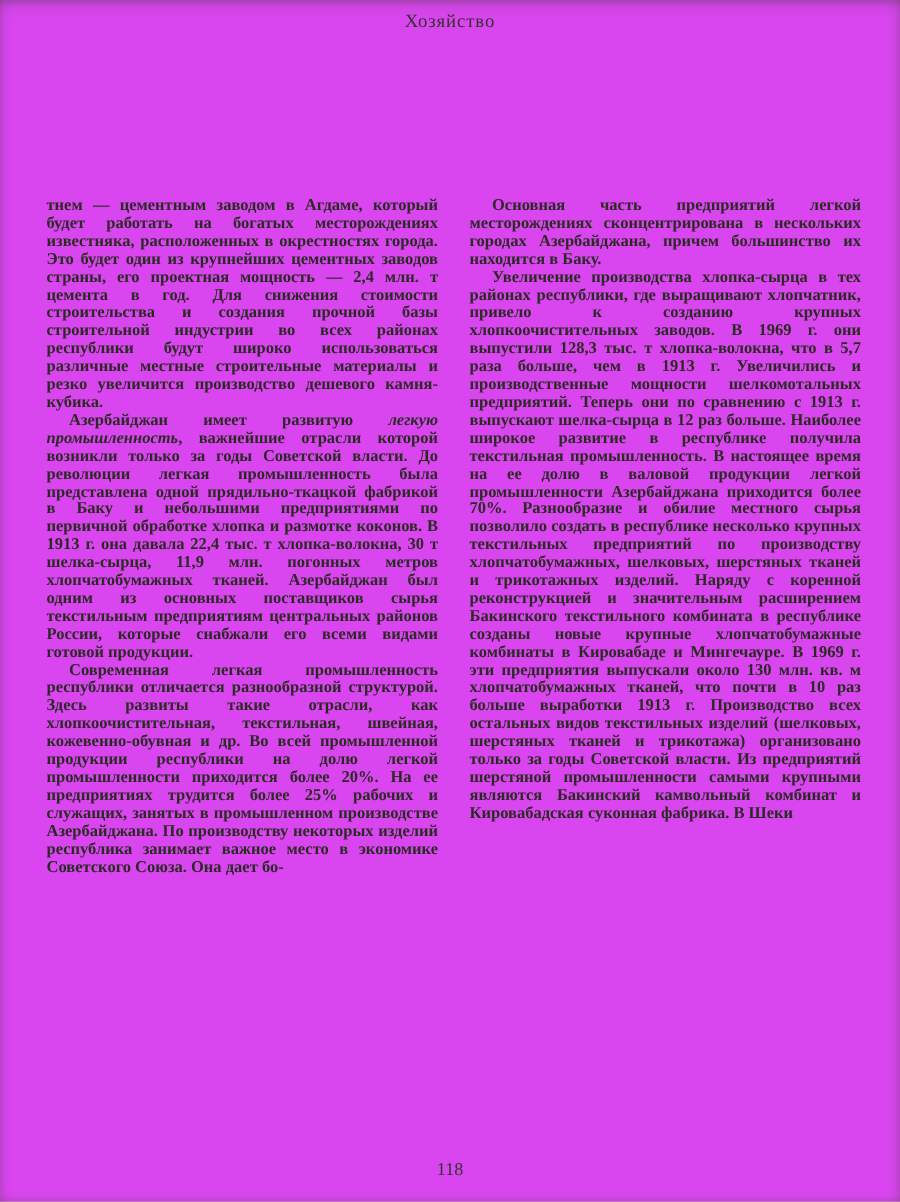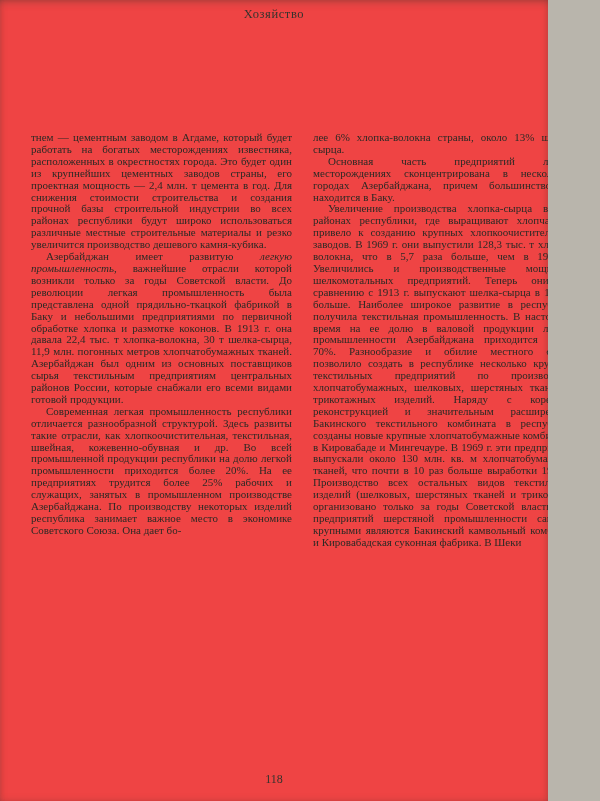--- a/index.html
+++ b/index.html
@@ -2,24 +2,24 @@
 <html lang="ru"><head>
   <meta charset="utf-8">
   <style>
     html, body {
       margin: 0;
       padding: 0;
       background: #b9b5ac;
     }
     .page {
       position: relative;
-      width: 548px;
+      width: 600px;
       height: 801px;
       margin: 0;
-      background: #ef4444;
+      background: #d946ef;
       font-family: "Liberation Serif", "DejaVu Serif", serif;
       color: #2f2d28;
       overflow: hidden;
       box-shadow: inset 0 6px 10px -6px rgba(60,56,48,0.55),
                   inset 0 -4px 8px -6px rgba(60,56,48,0.35),
                   inset 6px 0 10px -8px rgba(60,56,48,0.35),
                   inset -6px 0 10px -8px rgba(60,56,48,0.35);
     }
     .running-head {
       position: absolute;
@@ -43,20 +43,21 @@
       font-size: 11px;
       line-height: 11.9px;
       text-align: justify;
       hyphens: auto;
       -webkit-hyphens: auto;
       color: #2c2a25;
     }
     .col p {
       margin: 0;
       text-indent: 15px;
+      font-weight: bold;
     }
     .col p.no-indent {
       text-indent: 0;
     }
     .emph {
       font-style: italic;
     }
     .page-number {
       position: absolute;
       top: 772px;
@@ -76,21 +77,20 @@
 
   <div class="columns">
 
     <div class="col">
       <p class="no-indent">тнем — цементным заводом в Агдаме, который будет работать на богатых месторождениях известняка, расположенных в окрестностях города. Это будет один из крупнейших цементных заводов страны, его проектная мощность — 2,4 млн. т цемента в год. Для снижения стоимости строительства и создания прочной базы строительной индустрии во всех районах республики будут широко использоваться различные местные строительные материалы и резко увеличится производство дешевого камня-кубика.</p>
       <p><span>Азербайджан имеет развитую </span><span class="emph">легкую промышленность</span><span>, важнейшие отрасли которой возникли только за годы Советской власти. До революции легкая промышленность была представлена одной прядильно-ткацкой фабрикой в Баку и небольшими предприятиями по первичной обработке хлопка и размотке коконов. В 1913 г. она давала 22,4 тыс. т хлопка-волокна, 30 т шелка-сырца, 11,9 млн. погонных метров хлопчатобумажных тканей. Азербайджан был одним из основных поставщиков сырья текстильным предприятиям центральных районов России, которые снабжали его всеми видами готовой продукции.</span></p>
       <p>Современная легкая промышленность республики отличается разнообразной структурой. Здесь развиты такие отрасли, как хлопкоочистительная, текстильная, швейная, кожевенно-обувная и др. Во всей промышленной продукции республики на долю легкой промышленности приходится более 20%. На ее предприятиях трудится более 25% рабочих и служащих, занятых в промышленном производстве Азербайджана. По производству некоторых изделий республика занимает важное место в экономике Советского Союза. Она дает бо-</p>
     </div>
 
     <div class="col">
-      <p class="no-indent">лее 6% хлопка-волокна страны, около 13% шелка-сырца.</p>
       <p>Основная часть предприятий легкой месторождениях сконцентрирована в нескольких городах Азербайджана, причем большинство их находится в Баку.</p>
       <p>Увеличение производства хлопка-сырца в тех районах республики, где выращивают хлопчатник, привело к созданию крупных хлопкоочистительных заводов. В 1969 г. они выпустили 128,3 тыс. т хлопка-волокна, что в 5,7 раза больше, чем в 1913 г. Увеличились и производственные мощности шелкомотальных предприятий. Теперь они по сравнению с 1913 г. выпускают шелка-сырца в 12 раз больше. Наиболее широкое развитие в республике получила текстильная промышленность. В настоящее время на ее долю в валовой продукции легкой промышленности Азербайджана приходится более 70%. Разнообразие и обилие местного сырья позволило создать в республике несколько крупных текстильных предприятий по производству хлопчатобумажных, шелковых, шерстяных тканей и трикотажных изделий. Наряду с коренной реконструкцией и значительным расширением Бакинского текстильного комбината в республике созданы новые крупные хлопчатобумажные комбинаты в Кировабаде и Мингечауре. В 1969 г. эти предприятия выпускали около 130 млн. кв. м хлопчатобумажных тканей, что почти в 10 раз больше выработки 1913 г. Производство всех остальных видов текстильных изделий (шелковых, шерстяных тканей и трикотажа) организовано только за годы Советской власти. Из предприятий шерстяной промышленности самыми крупными являются Бакинский камвольный комбинат и Кировабадская суконная фабрика. В Шеки</p>
     </div>
 
   </div>
 
   <div class="page-number">118</div>
 
 </div>
 

